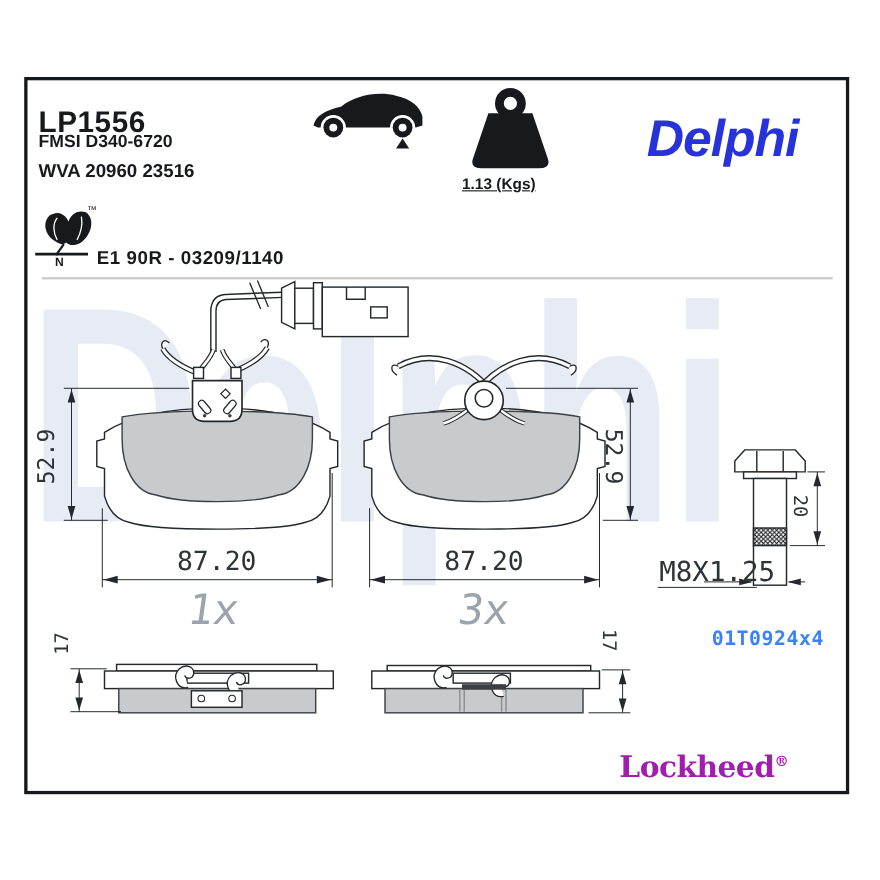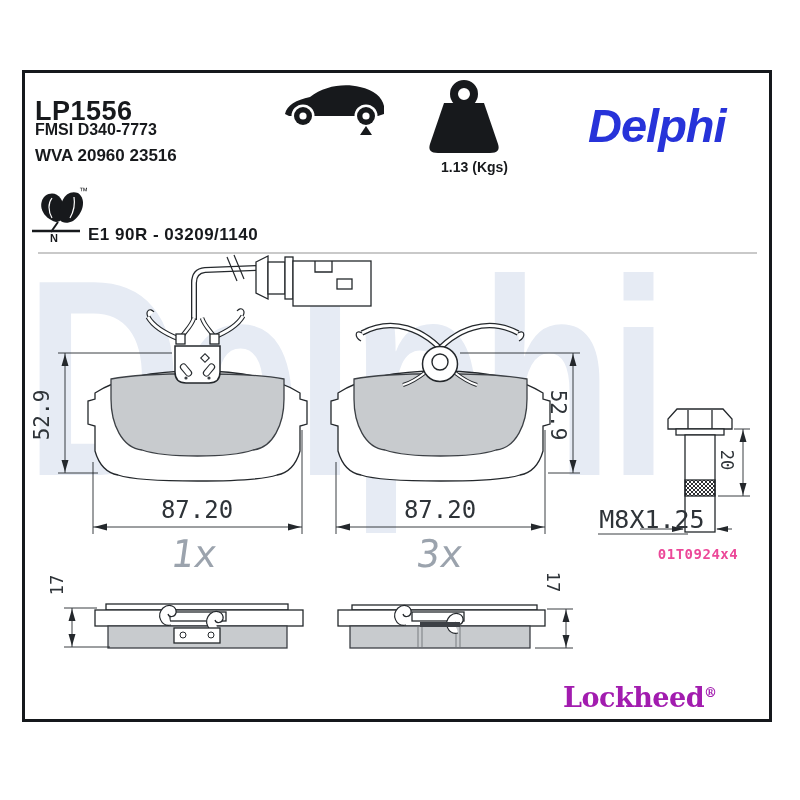--- a/index.html
+++ b/index.html
@@ -5,21 +5,21 @@
   html,body{margin:0;padding:0;background:#ffffff;}
   body{width:800px;height:800px;position:relative;overflow:hidden;
        font-family:"Liberation Sans",sans-serif;color:#17191c;}
   .abs{position:absolute;}
   
   #frame{left:22px;top:70px;width:744px;height:646px;border:3px solid #15181c;z-index:3;pointer-events:none;}
   
   #part-number{left:35px;top:84px;font-size:27px;font-weight:bold;letter-spacing:.5px;z-index:2;margin-top:12px;}
   #fmsi{left:35px;top:121px;font-size:16px;font-weight:bold;z-index:2;}
   #wva{left:35px;top:146px;font-size:17px;font-weight:bold;z-index:2;}
-  #weight-label{left:420px;top:159px;width:88px;text-align:right;font-size:14px;font-weight:bold;z-index:2;}
+  #weight-label{left:420px;top:159px;width:88px;text-align:left;font-size:14px;font-weight:bold;z-index:2;text-decoration:underline;}
   #brand-logo{left:588px;top:98px;font-size:47px;font-weight:bold;font-style:italic;letter-spacing:-1px;z-index:2;}
   #approval-text{left:88px;top:225px;font-size:17px;font-weight:bold;letter-spacing:.5px;z-index:2;}
   #divider{left:38px;top:252px;width:719px;height:2px;background:#c9c9c9;z-index:2;}
   
   #watermark{left:25px;top:238px;font-size:280px;font-weight:bold;line-height:1;
     letter-spacing:-6px;transform:scaleX(0.78);transform-origin:left top;z-index:0;white-space:nowrap;}
   
   .dim{font-family:"DejaVu Sans Mono",monospace;color:#2e3338;z-index:2;text-align:center;}
   .rot-l{transform:rotate(-90deg);}
   .rot-r{transform:rotate(90deg);}
@@ -27,37 +27,37 @@
   #dim-h-right{left:528px;top:403px;width:60px;font-size:21px;}
   #dim-w-left{left:147px;top:496px;width:100px;font-size:24px;}
   #dim-w-right{left:390px;top:496px;width:100px;font-size:24px;}
   .qty{font-family:"DejaVu Sans Mono",monospace;color:#9ba3ad;font-size:38px;transform:skewX(-8deg);z-index:2;text-align:center;}
   #qty-1x{left:164px;top:532px;width:60px;}
   #qty-3x{left:410px;top:532px;width:60px;}
   #dim-17-left{left:27px;top:575px;width:60px;font-size:17px;}
   #dim-17-right{left:523px;top:572px;width:60px;font-size:17px;}
   #dim-20{left:697px;top:450px;width:60px;font-size:17px;}
   #bolt-thread{left:597px;top:505px;width:110px;font-size:25px;text-align:center;}
-  #bolt-ref{left:643px;top:546px;width:110px;font-size:14px;font-weight:bold;color:#ec4899;letter-spacing:.5px;}
+  #bolt-ref{left:643px;top:570px;width:110px;font-size:18px;font-weight:bold;color:#3b82f6;letter-spacing:.5px;}
   
   #footer-brand{left:563px;top:682px;width:200px;text-align:left;z-index:2;
     font-family:"DejaVu Serif",serif;font-weight:bold;font-size:27px;letter-spacing:-.5px;color:#a21caf;}
   #footer-brand sup{font-size:13px;}
   #drawing{left:0;top:0;z-index:1;}
   svg text{font-family:"Liberation Sans",sans-serif;}
 </style>
 </head>
 <body>
 
 <div class="abs" id="watermark" style="color: rgb(230, 235, 244);">Delphi</div>
 
 <div class="abs" id="frame"></div>
 
 <div class="abs" id="part-number">LP1556</div>
-<div class="abs" id="fmsi">FMSI D340-7773</div>
+<div class="abs" id="fmsi">FMSI D340-6720</div>
 <div class="abs" id="wva">WVA 20960 23516</div>
 <div class="abs" id="weight-label">1.13 (Kgs)</div>
 <div class="abs" id="brand-logo" style="color: rgb(39, 51, 217);">Delphi</div>
 
 <svg class="abs" style="left:278px;top:80px;z-index:2" width="114" height="56" viewBox="0 0 114 56">
   <path d="M7,34 C9,25 18,20 32,17 C46,6 66,3 82,7 C96,10 104,17 106,26 L106,34 L100,36 L11,36 Z" fill="#17191c"></path>
   <circle cx="25" cy="36" r="11.5" fill="#ffffff"></circle>
   <circle cx="88" cy="36" r="11.5" fill="#ffffff"></circle>
   <circle cx="25" cy="36" r="9" fill="#17191c"></circle>
   <circle cx="88" cy="36" r="9" fill="#17191c"></circle>

